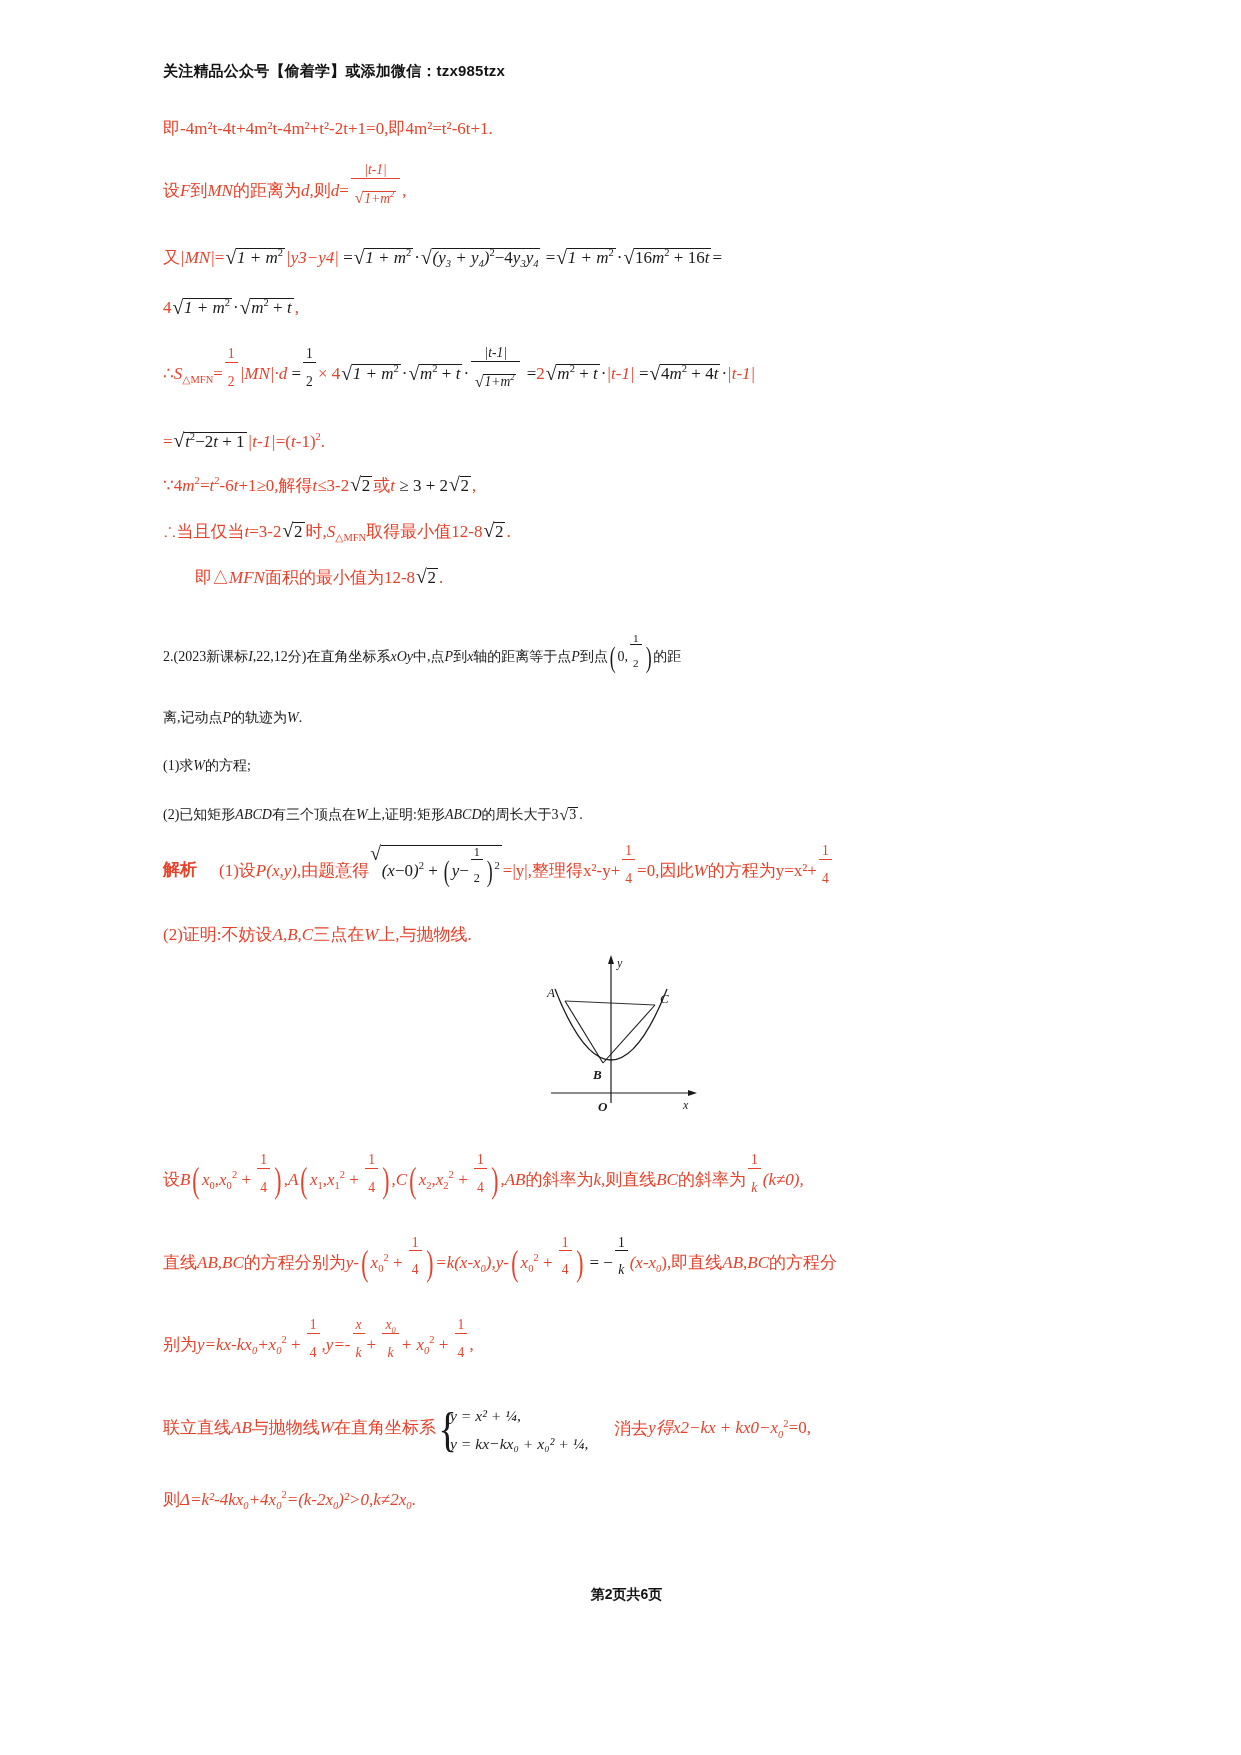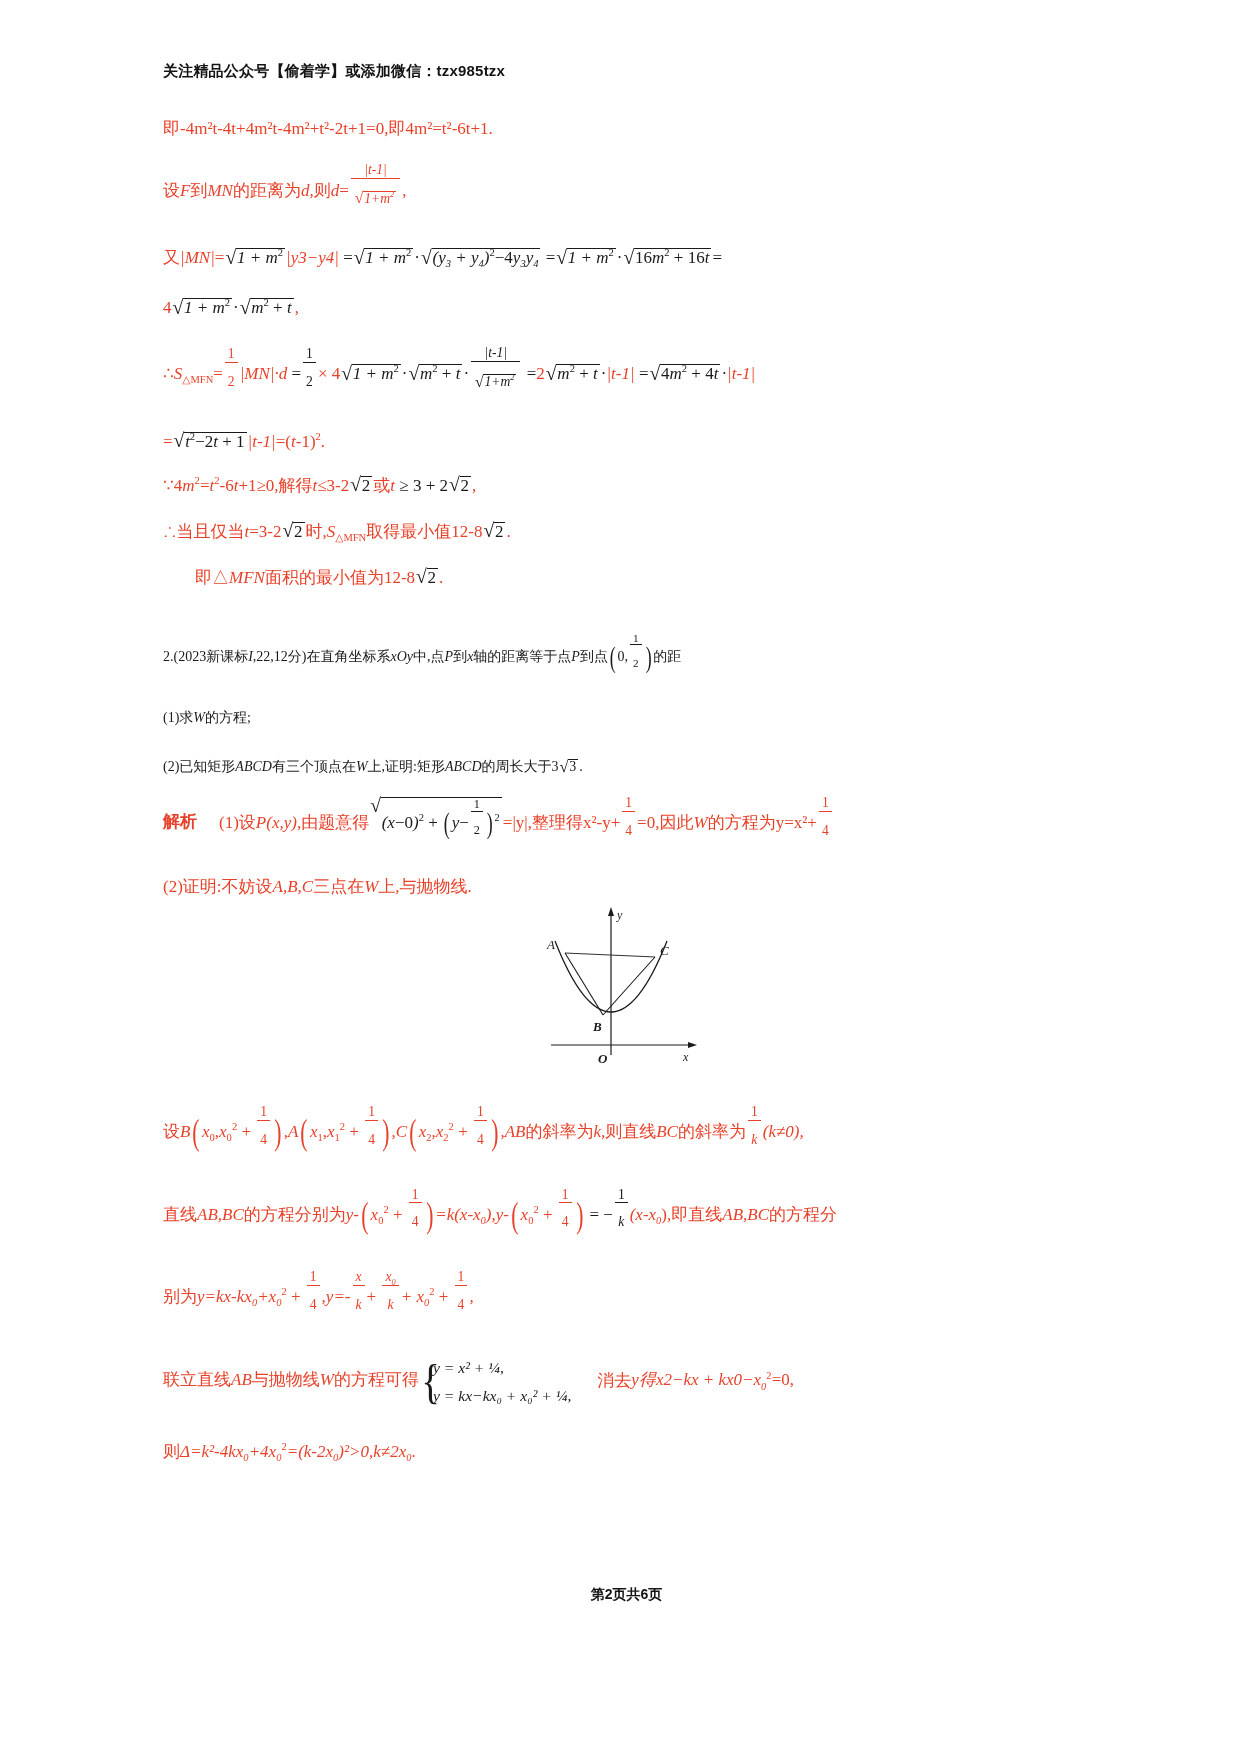--- a/index.html
+++ b/index.html
@@ -117,20 +117,23 @@
     </div>
 
     <div class="ln r15" style="margin-bottom:46px;margin-left:32px;">
       <span class="red">即△</span><span class="red mi">MFN</span><span class="red">面积的最小值为12-8</span><span class="sq blk"><span class="rad">2</span></span><span class="red">.</span>
     </div>
 
     <div class="prob" style="margin-bottom:30px;">
       <span>2.(2023新课标</span><span class="mi">I</span><span>,22,12分)在直角坐标系</span><span class="mi">xOy</span><span>中,点</span><span class="mi">P</span><span>到</span><span class="mi">x</span><span>轴的距离等于点</span><span class="mi">P</span><span>到点</span><span class="bigp">(</span><span>0,</span><span class="frac"><span class="num">1</span><span class="den">2</span></span><span class="bigp">)</span><span>的距</span>
     </div>
 
+    <div class="prob" style="margin-bottom:34px;">
+      <span>离,记动点</span><span class="mi">P</span><span>的轨迹为</span><span class="mi">W</span><span>.</span>
+    </div>
 
     <div class="prob" style="margin-bottom:34px;">
       <span>(1)求</span><span class="mi">W</span><span>的方程;</span>
     </div>
 
     <div class="prob" style="margin-bottom:22px;">
       <span>(2)已知矩形</span><span class="mi">ABCD</span><span>有三个顶点在</span><span class="mi">W</span><span>上,证明:矩形</span><span class="mi">ABCD</span><span>的周长大于3</span><span class="sq"><span class="rad">3</span></span><span>.</span>
     </div>
 
     <div class="ln r15" style="margin-bottom:28px;">
@@ -173,21 +176,21 @@
 
     <div class="ln red r15" style="margin-bottom:28px;">
       <span>直线</span><span class="mi">AB,BC</span><span>的方程分别为</span><span class="mi">y-</span><span class="bigp">(</span><span class="mi">x</span><sub class="e">0</sub><sup class="e">2</sup><span> + </span><span class="frac"><span class="num">1</span><span class="den">4</span></span><span class="bigp">)</span><span class="mi">=k(x-x</span><sub class="e mi">0</sub><span class="mi">),</span><span class="mi">y-</span><span class="bigp">(</span><span class="mi">x</span><sub class="e">0</sub><sup class="e">2</sup><span> + </span><span class="frac"><span class="num">1</span><span class="den">4</span></span><span class="bigp">)</span><span class="blk"> = −</span><span class="frac blk"><span class="num">1</span><span class="den mi">k</span></span><span class="mi">(x-x</span><sub class="e mi">0</sub><span>),即直线</span><span class="mi">AB,BC</span><span>的方程分</span>
     </div>
 
     <div class="ln red r15" style="margin-bottom:30px;">
       <span>别为</span><span class="mi">y=kx-kx</span><sub class="e mi">0</sub><span class="mi">+x</span><sub class="e mi">0</sub><sup class="e">2</sup><span> + </span><span class="frac"><span class="num">1</span><span class="den">4</span></span><span class="mi">,y=-</span><span class="frac"><span class="num mi">x</span><span class="den mi">k</span></span><span>+ </span><span class="frac"><span class="num mi"><span>x</span><sub class="e">0</sub></span><span class="den mi">k</span></span><span class="mi">+ x</span><sub class="e mi">0</sub><sup class="e">2</sup><span> + </span><span class="frac"><span class="num">1</span><span class="den">4</span></span><span>,</span>
     </div>
 
     <div class="ln red r15" style="margin-bottom:34px;">
-      <span>联立直线</span><span class="mi">AB</span><span>与抛物线</span><span class="mi">W</span><span>的方程可得</span><span class="sys blk"><span class="row mi">y = x² + ¼,</span><span class="row mi">y = kx−kx₀ + x₀² + ¼,</span></span><span style="margin-left:26px;">消去</span><span class="mi">y</span><span class="mi">得x2−kx + kx0−x</span><sub class="e mi">0</sub><sup class="e">2</sup><span>=0,</span>
+      <span>联立直线</span><span class="mi">AB</span><span>与抛物线</span><span class="mi">W</span><span>在直角坐标系</span><span class="sys blk"><span class="row mi">y = x² + ¼,</span><span class="row mi">y = kx−kx₀ + x₀² + ¼,</span></span><span style="margin-left:26px;">消去</span><span class="mi">y</span><span class="mi">得x2−kx + kx0−x</span><sub class="e mi">0</sub><sup class="e">2</sup><span>=0,</span>
     </div>
 
     <div class="ln red r15">
       <span>则</span><span class="mi">Δ</span><span class="mi">=k²-4kx</span><sub class="e mi">0</sub><span class="mi">+4x</span><sub class="e mi">0</sub><sup class="e">2</sup><span class="mi">=(k-2x</span><sub class="e mi">0</sub><span class="mi">)²&gt;0,</span><span class="mi">k≠2x</span><sub class="e mi">0</sub><span>.</span>
     </div>
 
   </div>
 
   <div class="footer">第2页共6页</div>
 

